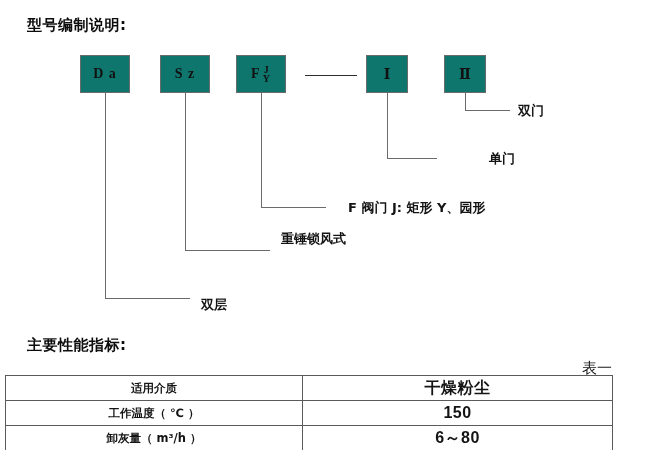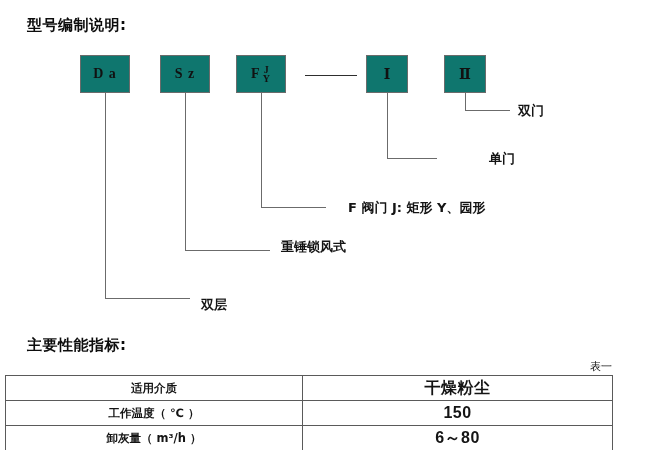--- a/index.html
+++ b/index.html
@@ -92,21 +92,21 @@
     color: #141414;
     white-space: nowrap;
   }
 
   
   #table-caption {
     position: absolute;
     right: 38px;
     top: 359px;
     font-family: "DejaVu Sans", "Liberation Sans", sans-serif;
-    font-size: 11px;
+    font-size: 15px;
     color: #141414;
     white-space: nowrap;
   }
   #perf-table {
     position: absolute;
     left: 5px;
     top: 375px;
     width: 607px;
     border-collapse: collapse;
     table-layout: fixed;
@@ -172,21 +172,21 @@
   <div class="lead-v" style="left:387px; top:93px; height:65px;"></div>
   <div class="lead-h" style="left:387px; top:158px; width:50px;"></div>
   <div class="lead-label" style="left:446px; top:150px;margin-left:43px;">单门</div>
 
   <div class="lead-v" style="left:261px; top:93px; height:114px;"></div>
   <div class="lead-h" style="left:261px; top:207px; width:65px;"></div>
   <div class="lead-label" style="left:348px; top:199px;">F 阀门 J: 矩形  Y、园形</div>
 
   <div class="lead-v" style="left:185px; top:93px; height:157px;"></div>
   <div class="lead-h" style="left:185px; top:250px; width:85px;"></div>
-  <div class="lead-label" style="left:281px; top:238px;">重锤锁风式</div>
+  <div class="lead-label" style="left:281px; top:230px;">重锤锁风式</div>
 
   <div class="lead-v" style="left:105px; top:93px; height:205px;"></div>
   <div class="lead-h" style="left:105px; top:298px; width:85px;"></div>
   <div class="lead-label" style="left:201px; top:296px;">双层</div>
 
   <div class="heading" id="perf-heading">主要性能指标:</div>
 
   <div id="table-caption">表一</div>
 
   <table id="perf-table">

